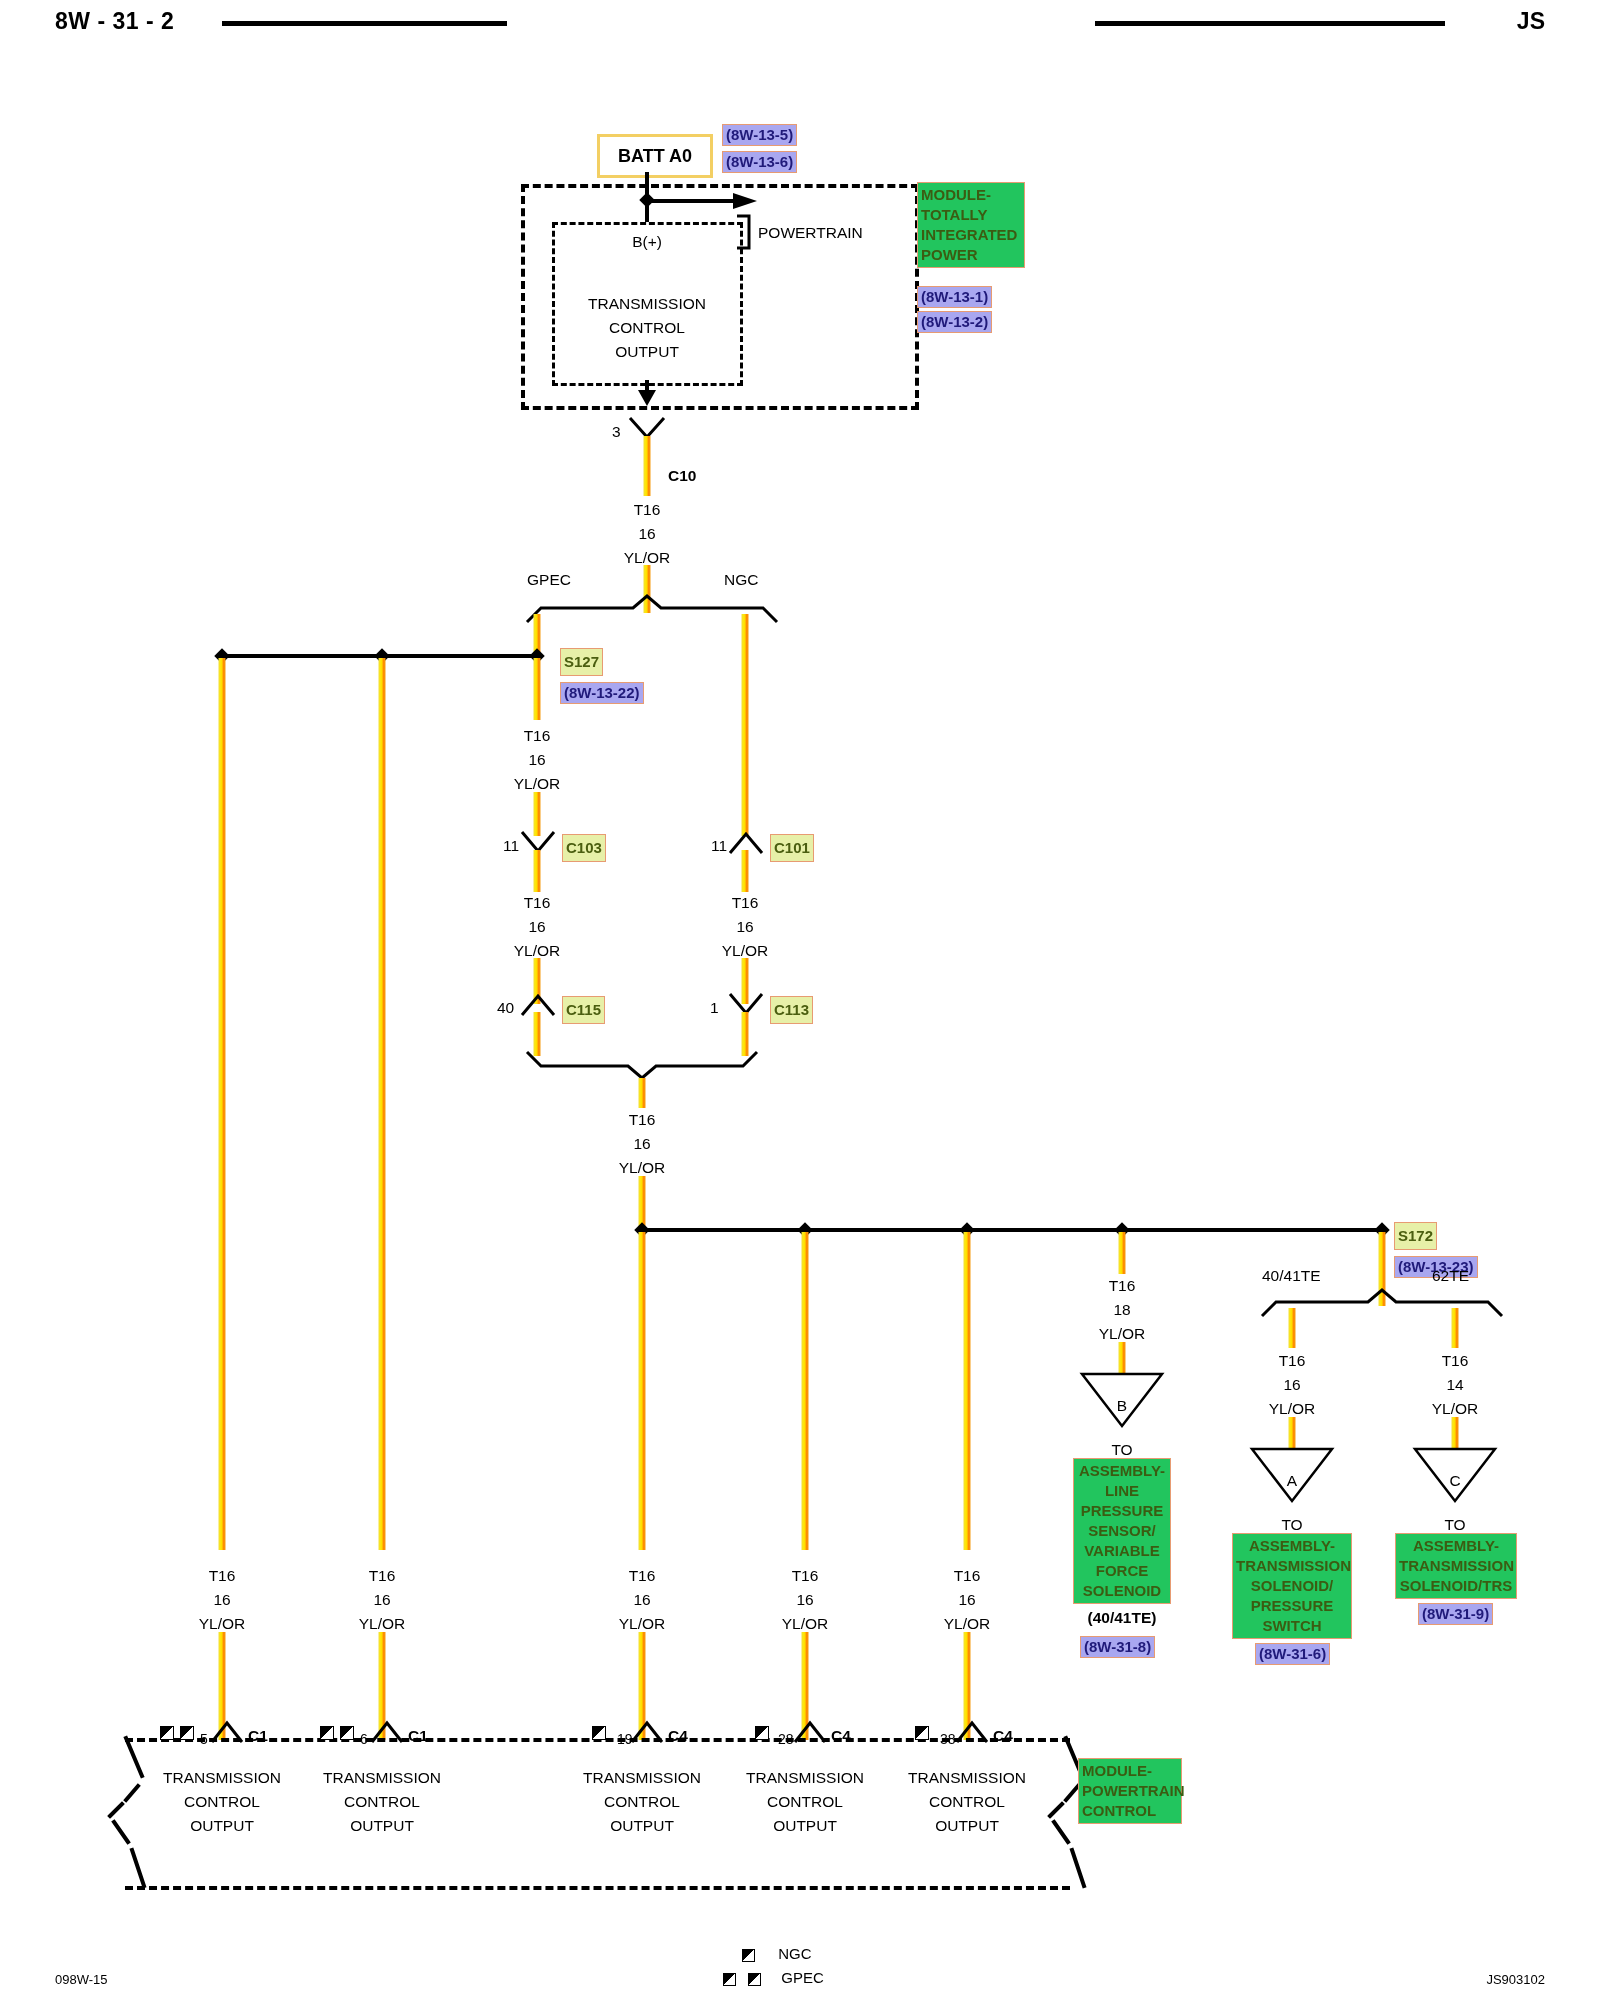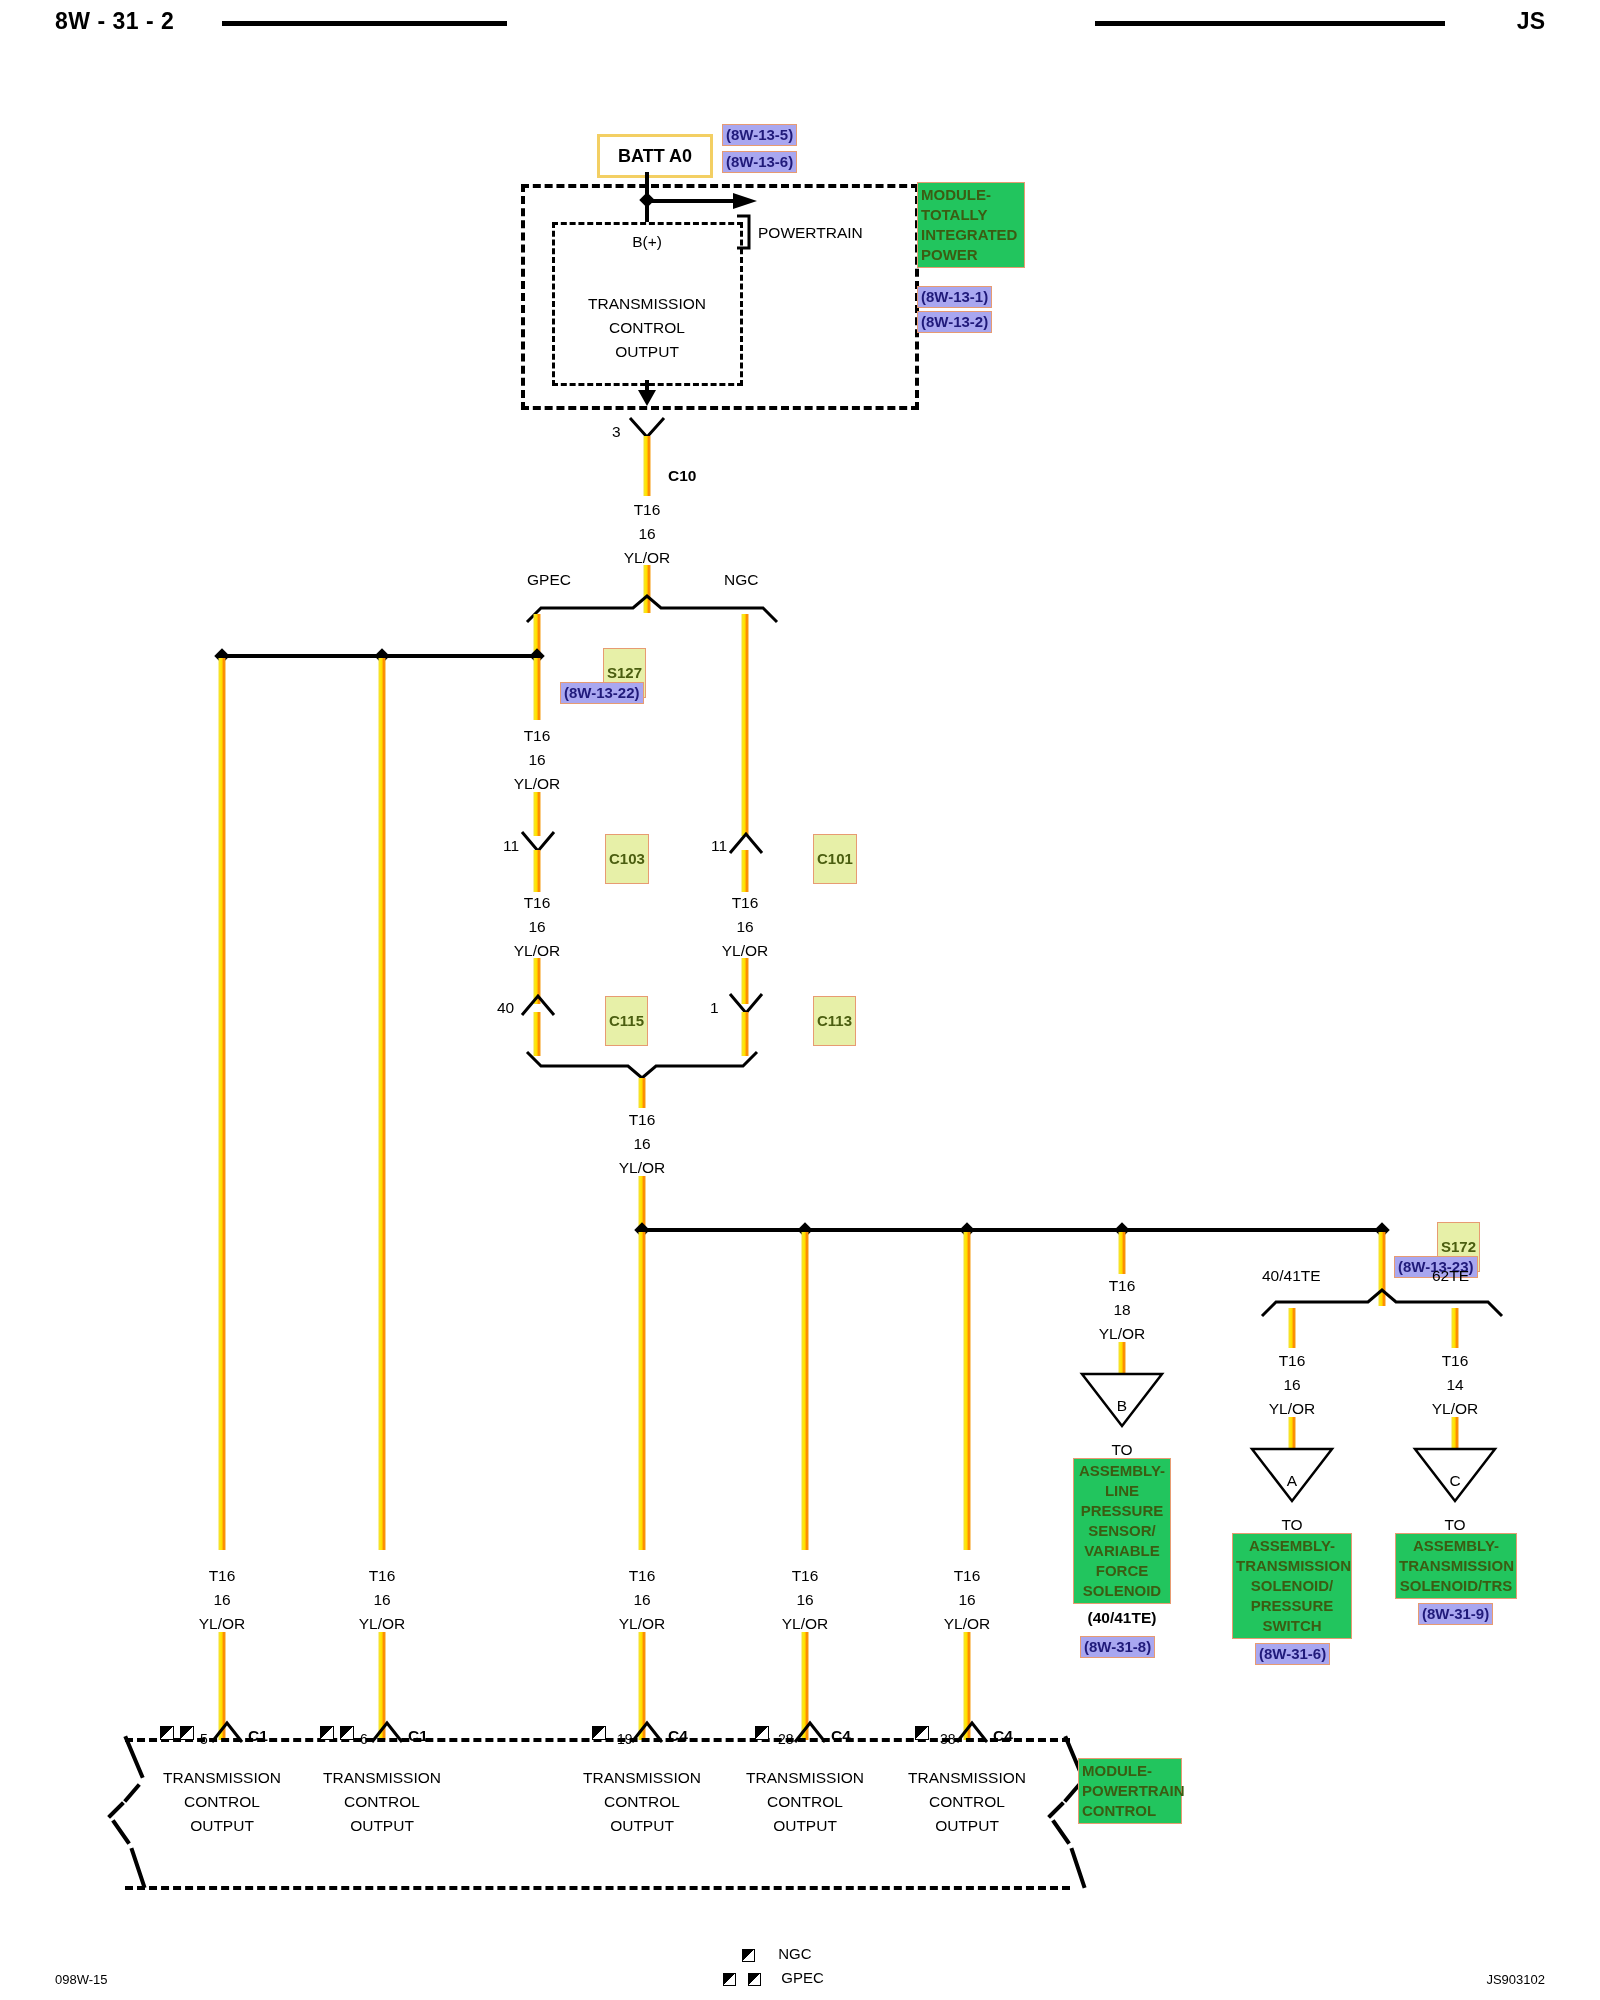--- a/index.html
+++ b/index.html
@@ -34,21 +34,21 @@
   .dash-box-thin{position:absolute;border:3px dashed #000;}
   
   .hl-green{position:absolute;background:#22c55e;border:1.5px solid #e79b72;
             color:#3b5c12;font-weight:bold;font-size:15px;line-height:20px;
             padding:2px 3px;box-sizing:border-box;}
   .hl-violet{position:absolute;background:#a9a7f0;border:1.5px solid #e79b72;
              color:#201a7a;font-weight:bold;font-size:15px;line-height:18px;
              padding:1px 3px;white-space:nowrap;}
   .hl-yellow{position:absolute;background:#e7f0a8;border:1.5px solid #e79b72;
              color:#4b5e10;font-weight:bold;font-size:15px;line-height:18px;
-             padding:15px 3px;white-space:nowrap;margin-left:43px;}
+             padding:4px 3px;white-space:nowrap;}
   .battbox{position:absolute;border:3px solid #f3cf63;background:#fff;
            font-weight:bold;font-size:18px;display:flex;align-items:center;justify-content:center;}
   
   svg.ov{position:absolute;overflow:visible;}
   .legend-sq{display:inline-block;width:13px;height:13px;border:1.6px solid #000;
              background:linear-gradient(135deg,#000 0 48%,#fff 48% 100%);
              vertical-align:middle;margin-right:3px;box-sizing:border-box;}
   .legend-row{position:absolute;font-size:15px;white-space:nowrap;}
 </style>
 </head>

